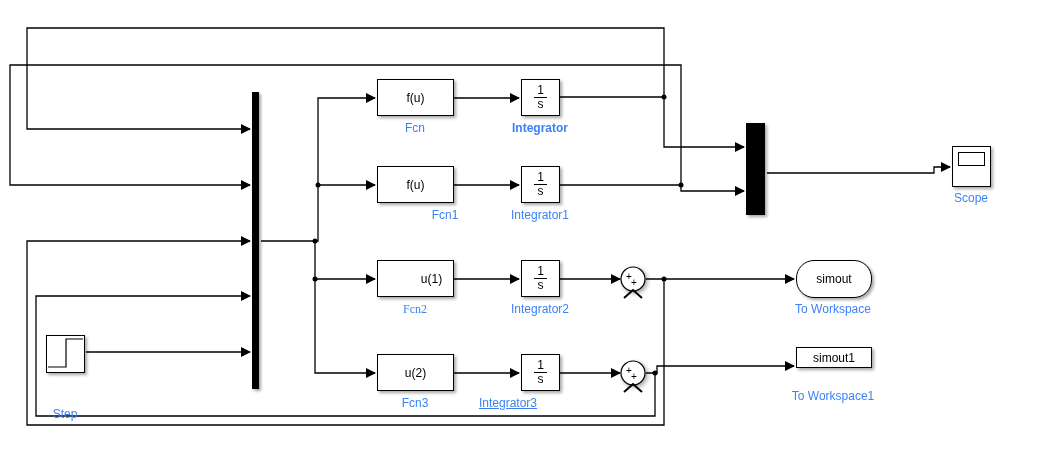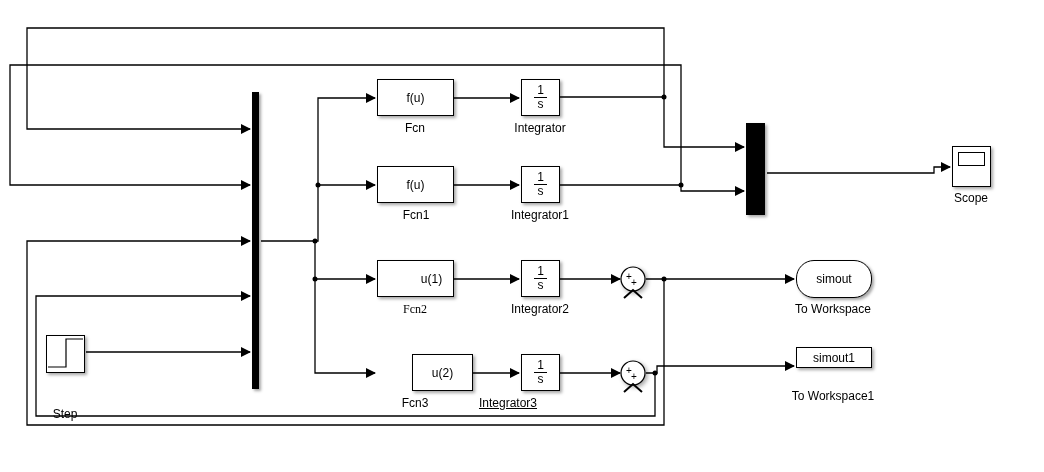--- a/index.html
+++ b/index.html
@@ -3,21 +3,21 @@
 <meta charset="utf-8">
 <style>
   html, body { margin: 0; padding: 0; background: #ffffff; }
   body { width: 1044px; height: 472px; position: relative; overflow: hidden;
          font-family: "Liberation Sans", sans-serif; }
   #canvas { position: absolute; left: 0; top: 0; }
   .blk { position: absolute; box-sizing: border-box; background: #fff;
          border: 1px solid #000; box-shadow: 2px 2px 3px rgba(0,0,0,0.35);
          display: flex; align-items: center; justify-content: center;
          font-size: 12px; color: #000; }
-  .lbl { position: absolute; font-size: 12px; color: #000000; text-align: left;
+  .lbl { position: absolute; font-size: 12px; color: #3b82f6; text-align: left;
          white-space: nowrap; transform: translateX(-50%); }
   .frac { display: flex; flex-direction: column; align-items: center; line-height: 13px; font-size: 12px; }
   .frac .num { border-bottom: 1px solid #000; padding: 0 3px; }
   .bar { position: absolute; background: #000; box-shadow: 2px 2px 3px rgba(0,0,0,0.35); }
 </style>
 </head>
 <body>
 
 <svg id="canvas" width="1044" height="472">
   <defs>
@@ -96,35 +96,35 @@
   <svg width="37" height="36">
     <polyline points="1,31 19,31 19,3 36,3" fill="none" stroke="#000" stroke-width="1.2"></polyline>
   </svg>
 </div>
 <div class="lbl" style="left:65px; top:377px;margin-top:30px;">Step</div>
 
 <div class="blk" style="left:377px; top:79px; width:77px; height:37px;">f(u)</div>
 <div class="lbl" style="left:415px; top:121px;">Fcn</div>
 
 <div class="blk" style="left:377px; top:166px; width:77px; height:37px;">f(u)</div>
-<div class="lbl" style="left:395px; top:208px;padding-left:42px;">Fcn1</div>
+<div class="lbl" style="left:424px; top:208px;padding-left:42px;">Fcn1</div>
 
 <div class="blk" style="left:377px; top:260px; width:77px; height:37px;padding-left:32px;">u(1)</div>
 <div class="lbl" style="left:415px; top:302px;font-family:Liberation Serif, serif;">Fcn2</div>
 
-<div class="blk" style="left:377px; top:354px; width:61px; height:37px;margin-left:35px;">u(2)</div>
+<div class="blk" style="left:377px; top:354px; width:77px; height:37px;">u(2)</div>
 <div class="lbl" style="left:415px; top:396px;">Fcn3</div>
 
 <div class="blk" style="left:521px; top:79px; width:39px; height:37px;">
   <div class="frac">
       <span class="num">1</span>
       <span>s</span>
     </div>
 </div>
-<div class="lbl" style="left:540px; top:121px;">Integrator</div>
+<div class="lbl" style="left:540px; top:121px;font-weight:bold;">Integrator</div>
 
 <div class="blk" style="left:521px; top:166px; width:39px; height:37px;">
   <div class="frac">
       <span class="num">1</span>
       <span>s</span>
     </div>
 </div>
 <div class="lbl" style="left:540px; top:208px;">Integrator1</div>
 
 <div class="blk" style="left:521px; top:260px; width:39px; height:37px;">

